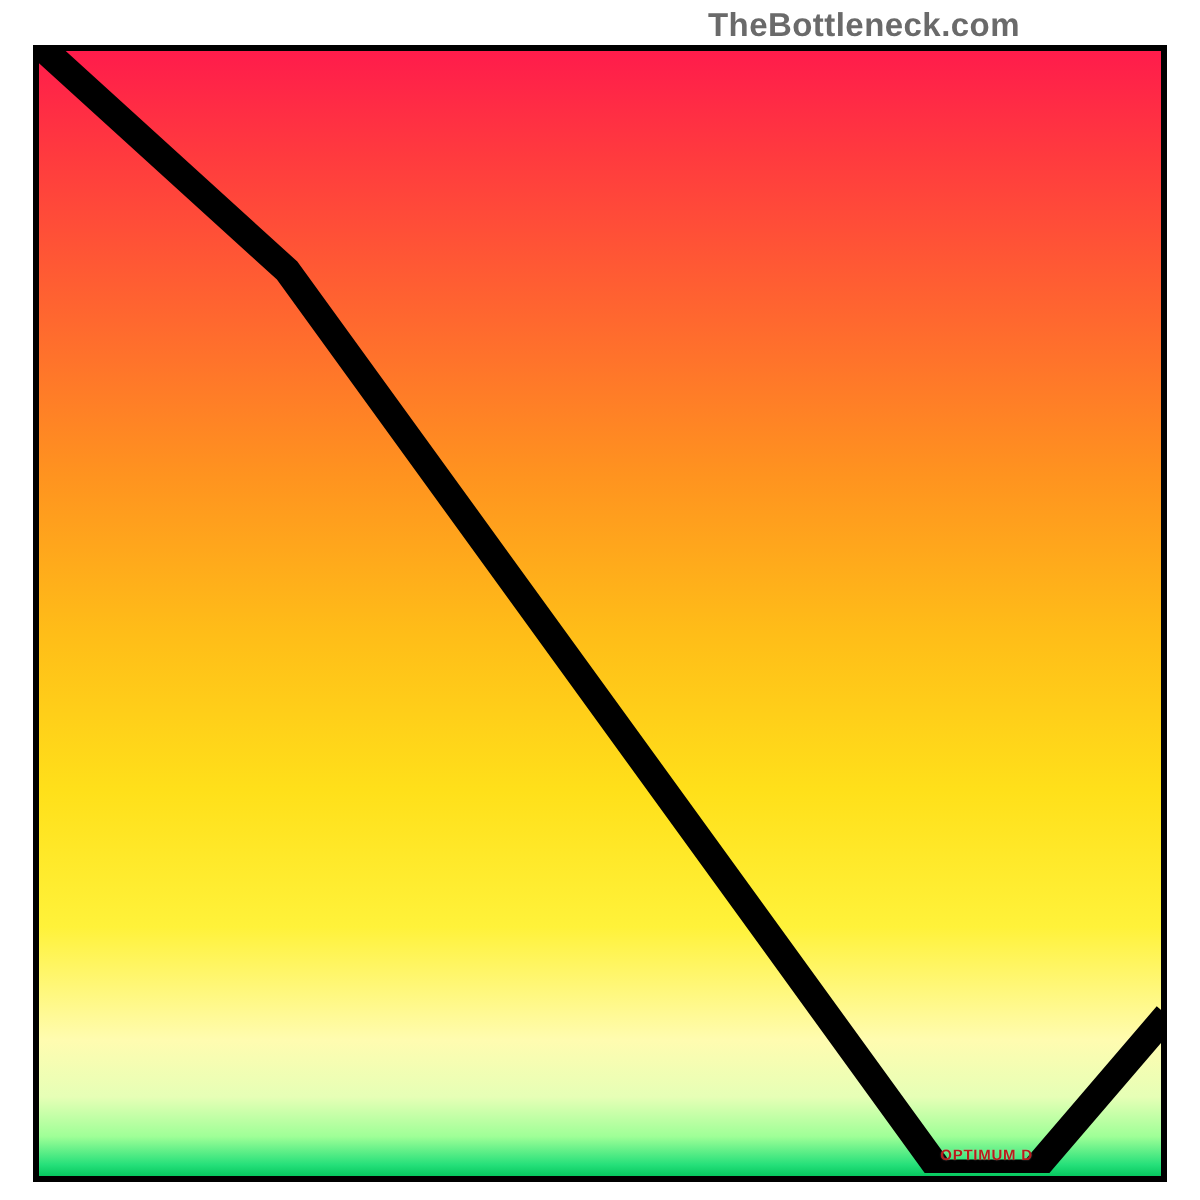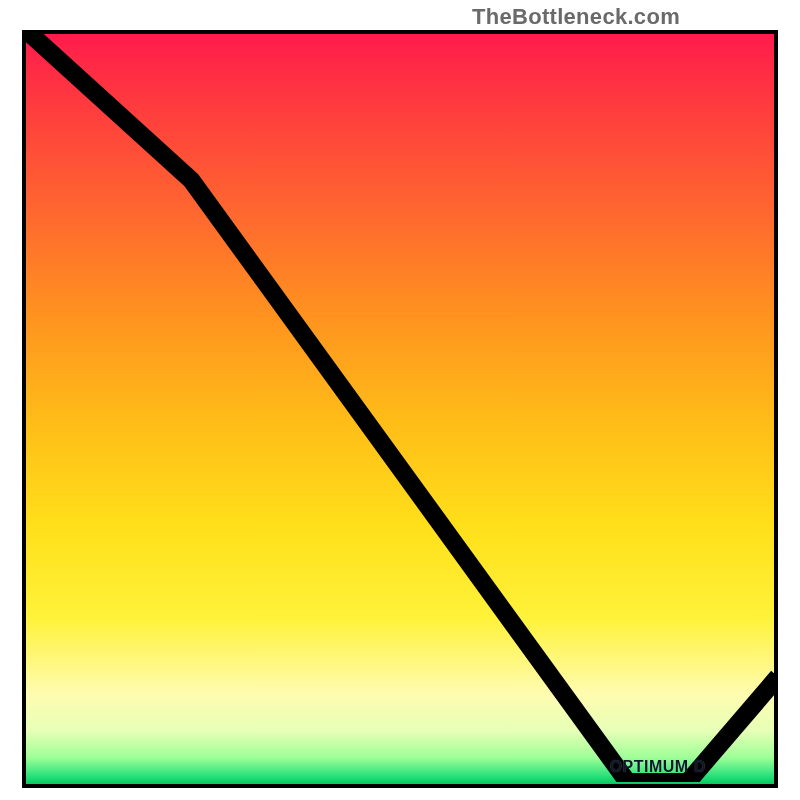--- a/index.html
+++ b/index.html
@@ -74,23 +74,23 @@
   }
   .series {
     position: absolute;
     inset: 0;
   }
   .min-label {
     position: absolute;
     bottom: 8px;
     left: 75%;
     transform: translateX(-50%);
-    font-size: 16px;
+    font-size: 10px;
     font-weight: 700;
-    color: #0f172a;
+    color: #b91c1c;
     letter-spacing: 0.5px;
     text-shadow: 0 0 1px rgba(255,255,255,0.4);
     white-space: nowrap;
   }
 </style>
 </head>
 <body>
 
 <div class="wrap">
   <div class="attribution">TheBottleneck.com</div>

